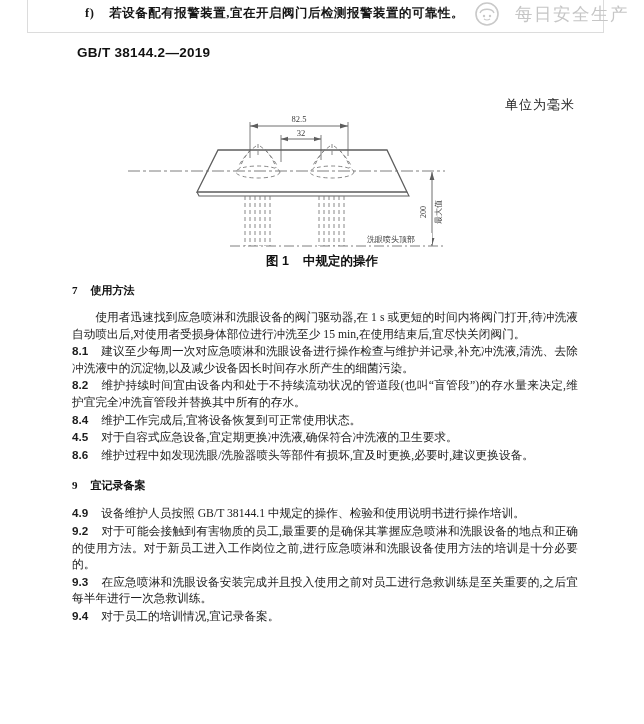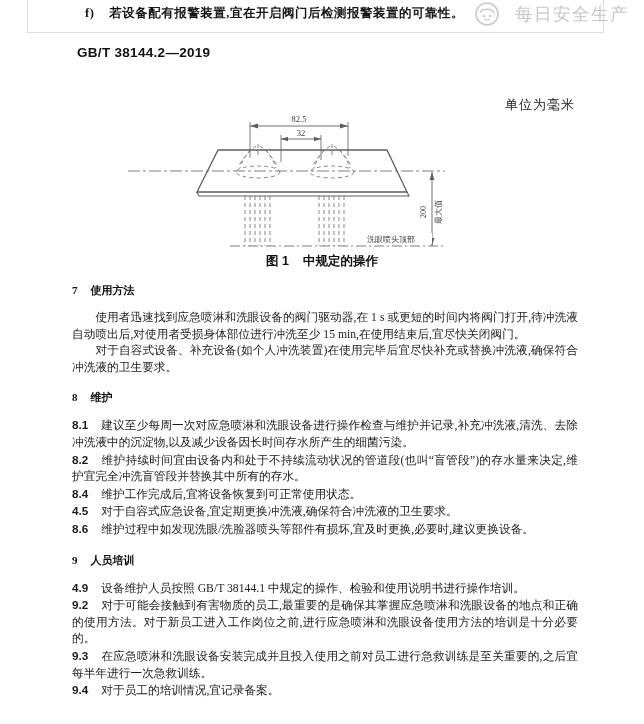--- a/index.html
+++ b/index.html
@@ -133,29 +133,27 @@
   </svg>
 
   <div class="figure-caption">
     <span class="cap-label">图 1</span><span>中规定的操作</span>
   </div>
 
   <div class="content">
 
     <h2><span class="sec-num">7</span><span>使用方法</span></h2>
     <p class="para">使用者迅速找到应急喷淋和洗眼设备的阀门驱动器,在 1 s 或更短的时间内将阀门打开,待冲洗液自动喷出后,对使用者受损身体部位进行冲洗至少 15 min,在使用结束后,宜尽快关闭阀门。</p>
-    <p class="para">对于自容式设备、补充设备(如个人冲洗装置)在使用完毕后宜尽快补充或替换冲洗液,确保符合冲洗液的卫生要求。</p>
 
-    <h2><span class="sec-num">8</span><span>维护</span></h2>
     <p class="clause"><span class="cnum">8.1</span><span>建议至少每周一次对应急喷淋和洗眼设备进行操作检查与维护并记录,补充冲洗液,清洗、去除冲洗液中的沉淀物,以及减少设备因长时间存水所产生的细菌污染。</span></p>
     <p class="clause"><span class="cnum">8.2</span><span>维护持续时间宜由设备内和处于不持续流动状况的管道段(也叫“盲管段”)的存水量来决定,维护宜完全冲洗盲管段并替换其中所有的存水。</span></p>
     <p class="clause"><span class="cnum">8.4</span><span>维护工作完成后,宜将设备恢复到可正常使用状态。</span></p>
     <p class="clause"><span class="cnum">4.5</span><span>对于自容式应急设备,宜定期更换冲洗液,确保符合冲洗液的卫生要求。</span></p>
     <p class="clause"><span class="cnum">8.6</span><span>维护过程中如发现洗眼/洗脸器喷头等部件有损坏,宜及时更换,必要时,建议更换设备。</span></p>
 
-    <h2><span class="sec-num">9</span><span>人员培训</span></h2>
+    <h2><span class="sec-num">9</span><span>宜记录备案</span></h2>
     <p class="clause"><span class="cnum">4.9</span><span>设备维护人员按照 GB/T 38144.1 中规定的操作、检验和使用说明书进行操作培训。</span></p>
     <p class="clause"><span class="cnum">9.2</span><span>对于可能会接触到有害物质的员工,最重要的是确保其掌握应急喷淋和洗眼设备的地点和正确的使用方法。对于新员工进入工作岗位之前,进行应急喷淋和洗眼设备使用方法的培训是十分必要的。</span></p>
     <p class="clause"><span class="cnum">9.3</span><span>在应急喷淋和洗眼设备安装完成并且投入使用之前对员工进行急救训练是至关重要的,之后宜每半年进行一次急救训练。</span></p>
     <p class="clause"><span class="cnum">9.4</span><span>对于员工的培训情况,宜记录备案。</span></p>
 
   </div>
 </div>
 
 </body></html>

